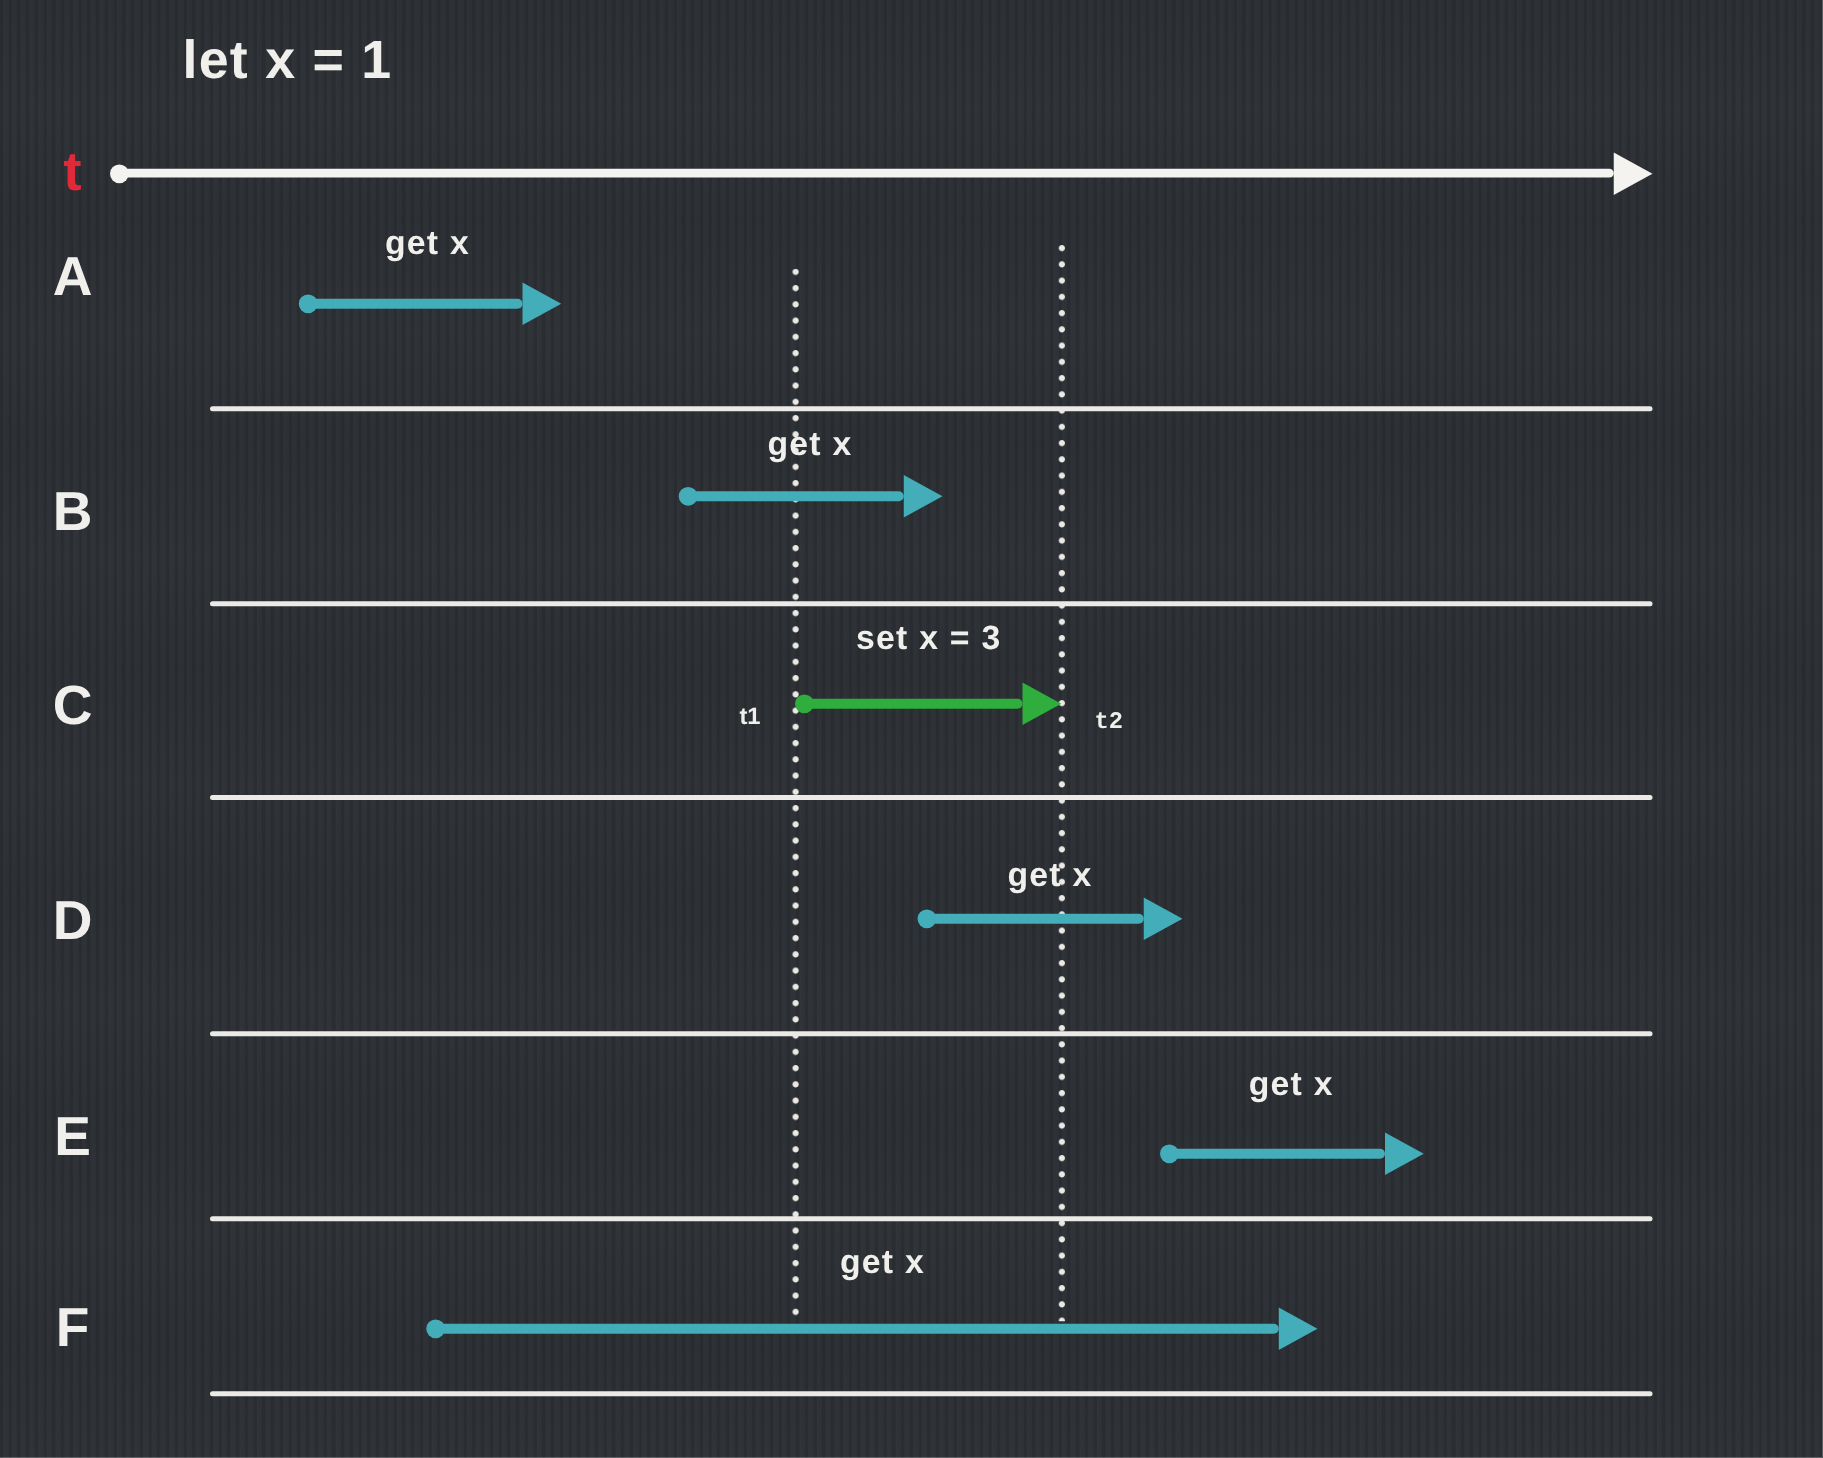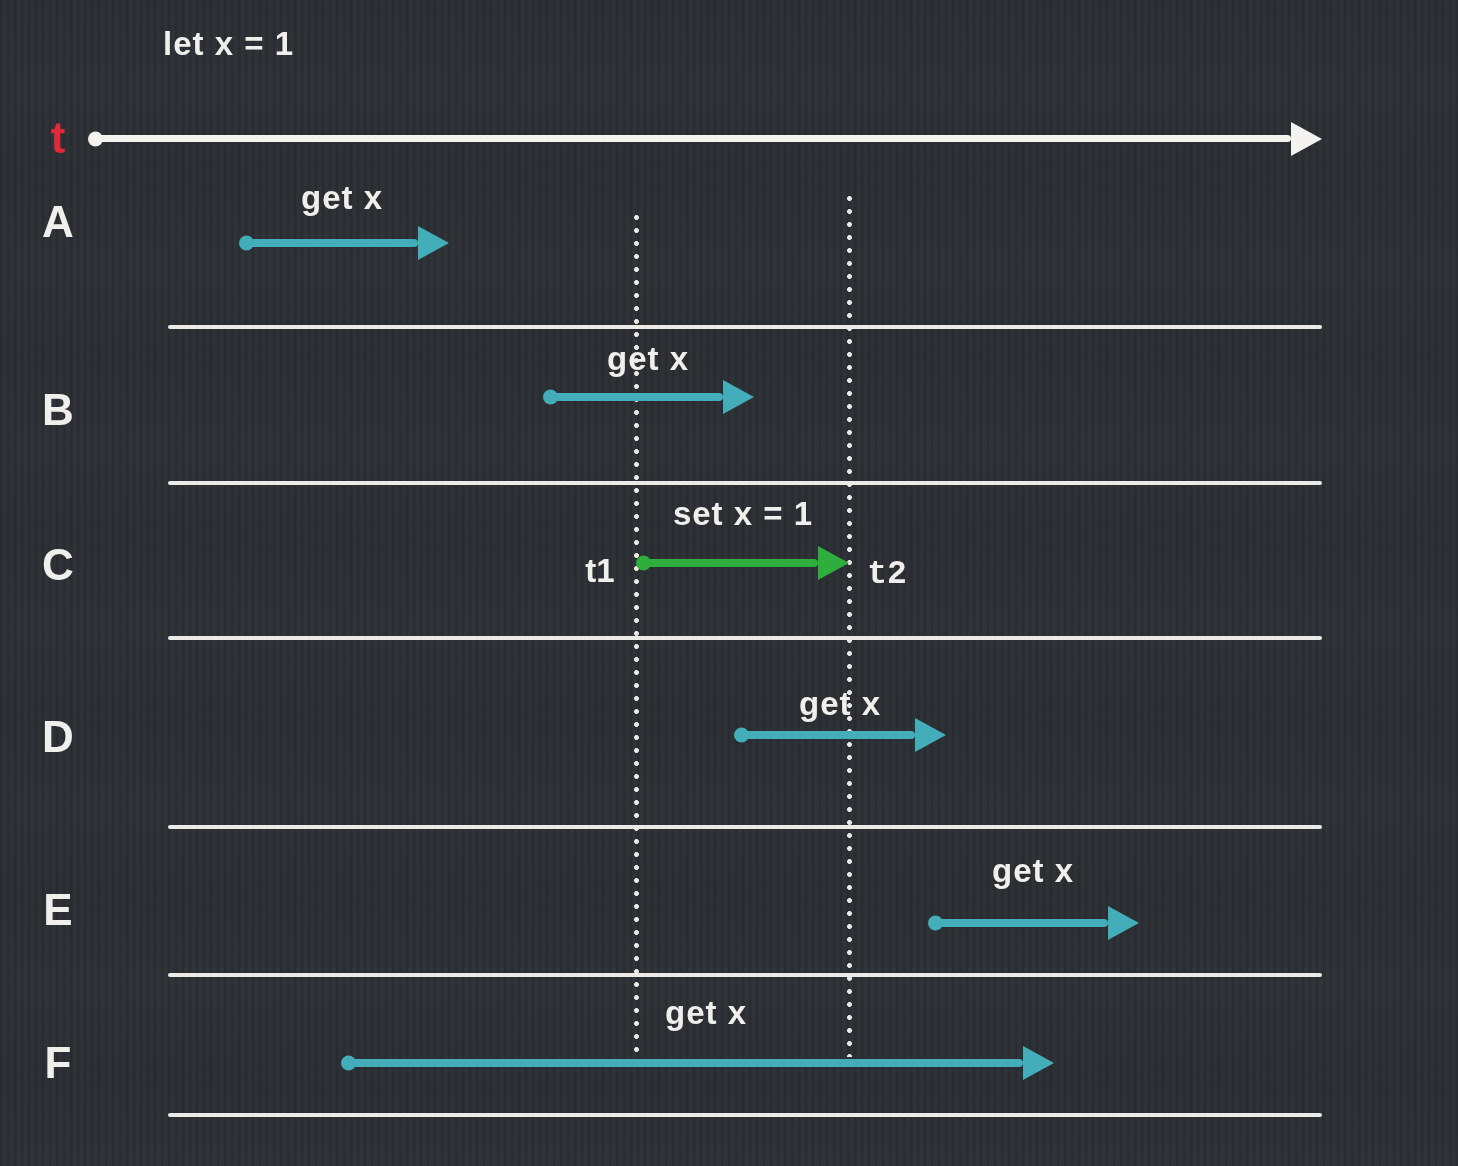--- a/index.html
+++ b/index.html
@@ -7,37 +7,37 @@
     position:relative;
     width:1458px;height:1166px;
     overflow:hidden;
     background-color:#2d3136;
     background-image:
       repeating-linear-gradient(90deg, rgba(0,0,0,0.10) 0px, rgba(0,0,0,0.10) 2px, rgba(255,255,255,0.012) 3px, rgba(0,0,0,0.0) 7px),
       repeating-linear-gradient(0deg, rgba(255,255,255,0.008) 0px, rgba(0,0,0,0.03) 90px, rgba(255,255,255,0.008) 180px);
     font-family:"Liberation Sans","DejaVu Sans",sans-serif;
   }
   .txt{position:absolute;color:#f0efec;font-weight:bold;line-height:1;white-space:nowrap;}
-  .title{left:163px;top:27px;font-size:33px;letter-spacing:1px;}
+  .title{left:146px;top:27px;font-size:43px;letter-spacing:1px;}
   .rowlabel{width:60px;text-align:center;font-size:44px;}
   .lab-t{left:28px;top:116px;color:#e12a39;}
   .lab-A{left:28px;top:200px;}
   .lab-B{left:28px;top:388px;}
   .lab-C{left:28px;top:543px;}
   .lab-D{left:28px;top:715px;}
   .lab-E{left:28px;top:888px;}
   .lab-F{left:28px;top:1041px;}
-  .oplabel{font-size:33px;transform:translateX(-50%);letter-spacing:1px;text-align:right;}
+  .oplabel{font-size:27px;transform:translateX(-50%);letter-spacing:1px;text-align:right;}
   .op-A{left:342px;top:181px;}
   .op-B{left:648px;top:342px;}
   .op-C{left:743px;top:497px;}
   .op-D{left:840px;top:687px;}
   .op-E{left:1033px;top:854px;}
   .op-F{left:706px;top:996px;}
-  .tmark{font-size:33px;transform:translateX(-50%);}
+  .tmark{font-size:19px;transform:translateX(-50%);margin-top:10px;}
   .t1{left:600px;top:554px;}
   .t2{left:887px;top:558px;font-family:Liberation Mono, monospace;}
 
   
   .arrow{position:absolute;height:7px;border-radius:4px;background:var(--c);}
   .arrow::before{content:"";position:absolute;left:-4px;top:50%;transform:translateY(-50%);
     width:15px;height:15px;border-radius:50%;background:var(--c);}
   .arrow::after{content:"";position:absolute;right:-31px;top:50%;transform:translateY(-50%);
     width:0;height:0;border-top:17px solid transparent;border-bottom:17px solid transparent;
     border-left:31px solid var(--c);}
@@ -78,21 +78,21 @@
   <div class="txt oplabel op-A">get x</div>
   <div class="arrow teal arr-A"></div>
   <div class="divider dv1"></div>
 
   <div class="txt rowlabel lab-B">B</div>
   <div class="txt oplabel op-B">get x</div>
   <div class="arrow teal arr-B"></div>
   <div class="divider dv2"></div>
 
   <div class="txt rowlabel lab-C">C</div>
-  <div class="txt oplabel op-C">set x = 1</div>
+  <div class="txt oplabel op-C">set x = 3</div>
   <div class="txt tmark t1">t1</div>
   <div class="txt tmark t2">t2</div>
   <div class="arrow green arr-C"></div>
   <div class="divider dv3"></div>
 
   <div class="txt rowlabel lab-D">D</div>
   <div class="txt oplabel op-D">get x</div>
   <div class="arrow teal arr-D"></div>
   <div class="divider dv4"></div>
 

